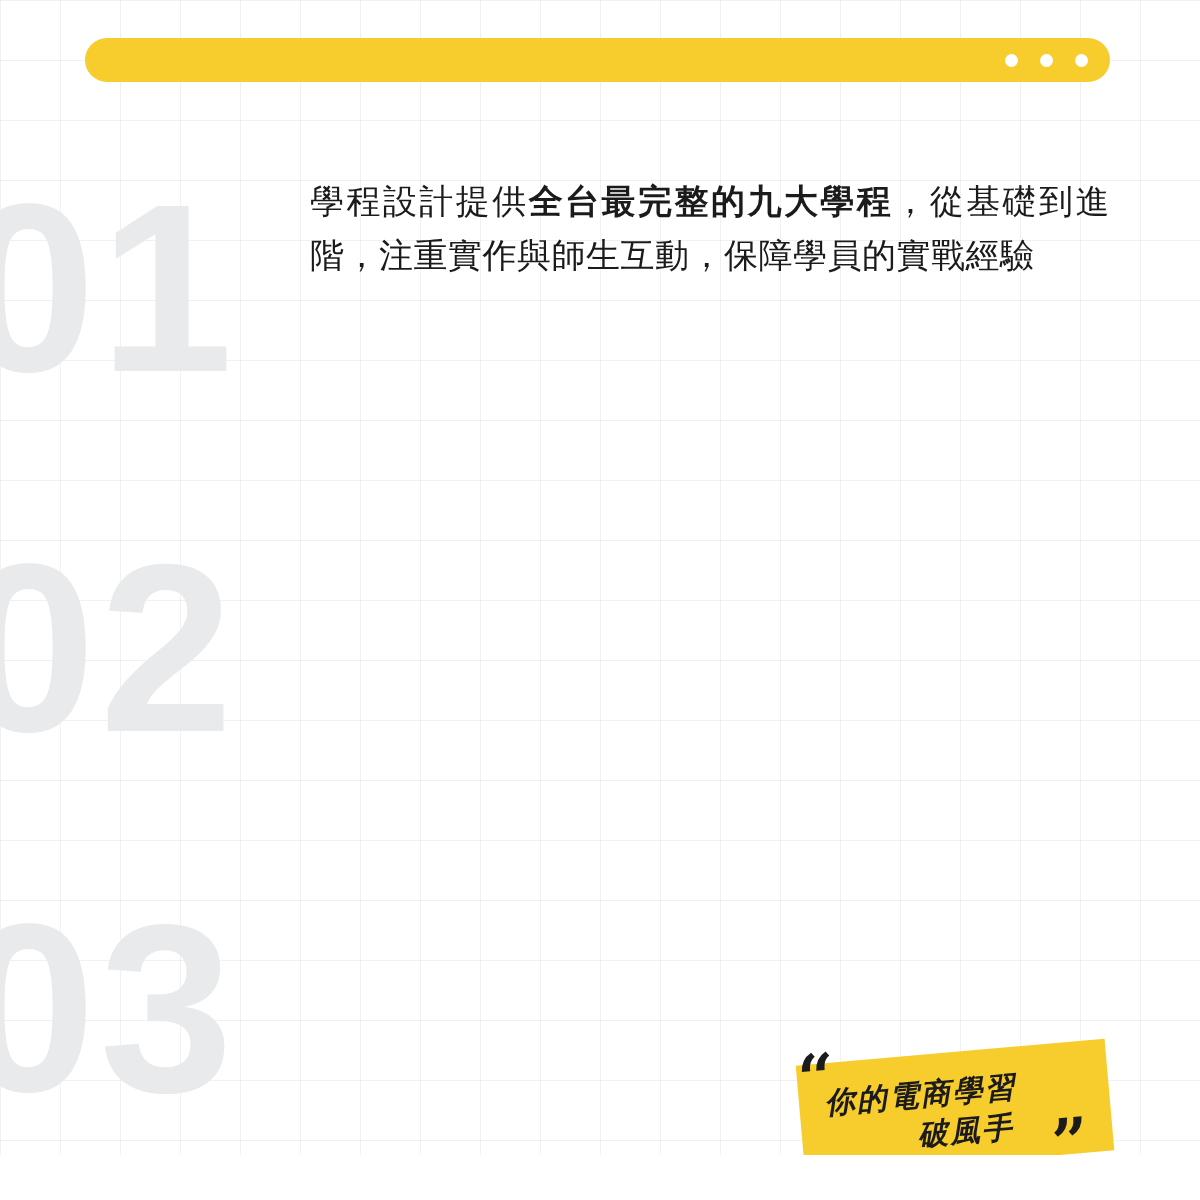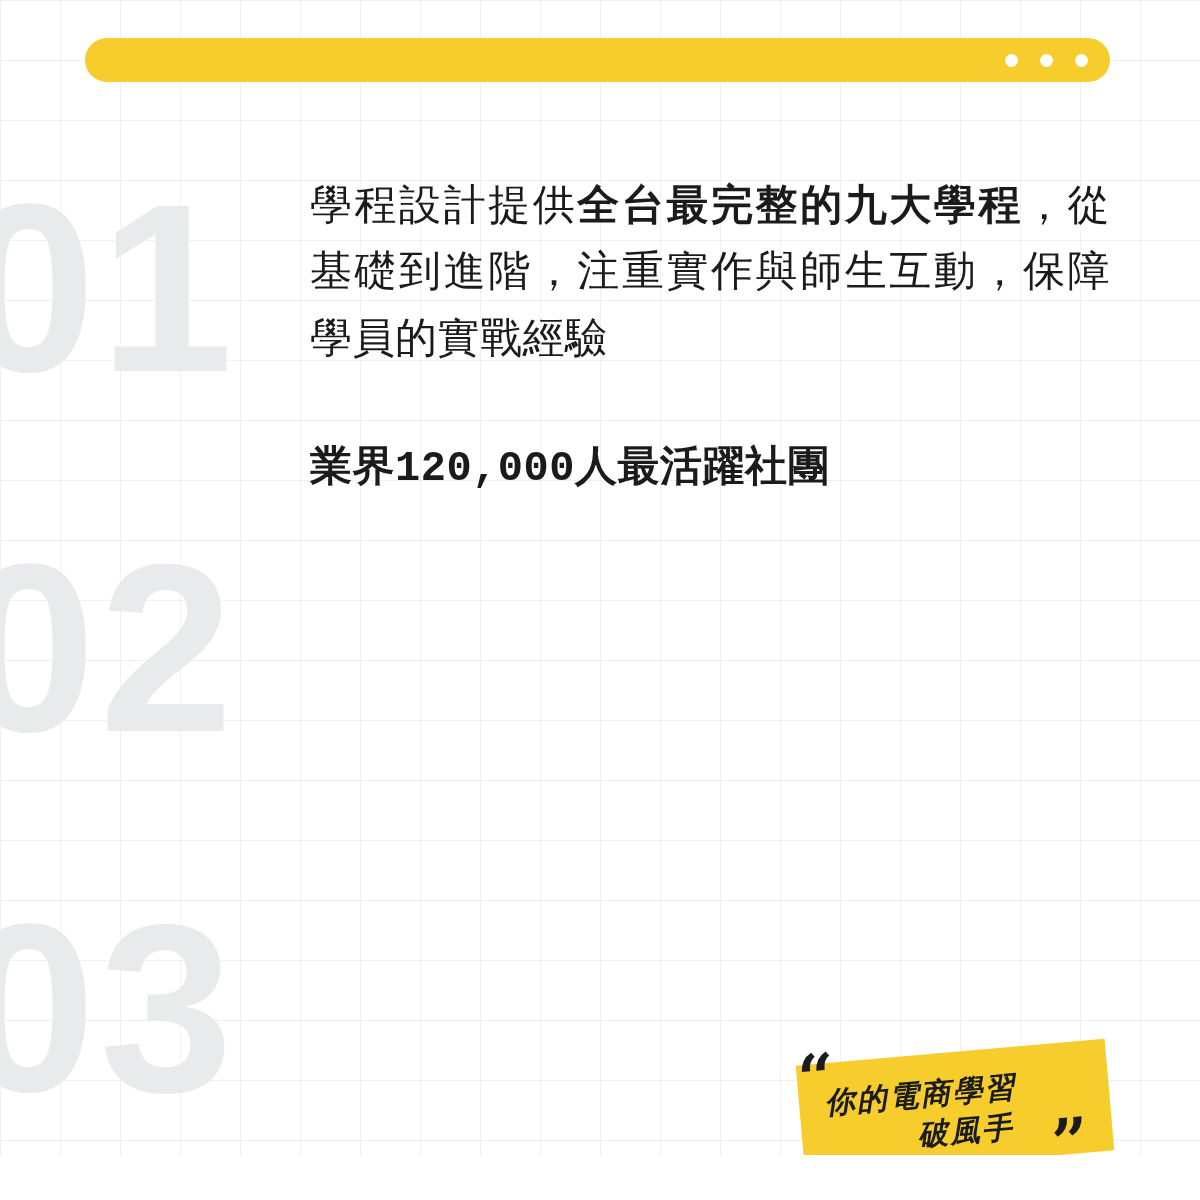--- a/index.html
+++ b/index.html
@@ -70,22 +70,22 @@
   .ghost-03 { top: 888px; }
 
   
   .content {
     position: absolute;
     left: 310px;
     top: 175px;
     width: 800px;
   }
   .para {
-    font-family: Liberation Mono, monospace;
-    font-size: 42px;
+    font-family: Liberation Serif, serif;
+    font-size: 34px;
     line-height: 1.58;
     color: #1b1b1b;
     letter-spacing: 0.5px;
     text-align: justify;
     margin: 0 0 52px 0;
   }
   .para:last-child { margin-bottom: 0; }
   .para b { font-weight: 700; }
   .gap-lg { margin-bottom: 62px; }
 
@@ -159,21 +159,20 @@
       <span class="dot"></span>
     </div>
   </div>
 
   <div class="ghost-num ghost-01">01</div>
   <div class="ghost-num ghost-02">02</div>
   <div class="ghost-num ghost-03">03</div>
 
   <div class="content">
     <p class="para gap-lg"><span>學程設計提供</span><b>全台最完整的九大學程</b><span>，從基礎到進階，注重實作與師生互動，保障學員的實戰經驗</span></p>
-    <p class="para"><b>業界120,000人最活躍社團</b></p>
   </div>
 
   <div class="sticker"></div>
   <div class="quote-open">“</div>
   <div class="sticker-text">
     <span class="sticker-line-1">你的電商學習</span>
     <span class="sticker-line-2">破風手</span>
   </div>
   <div class="quote-close">”</div>
 

